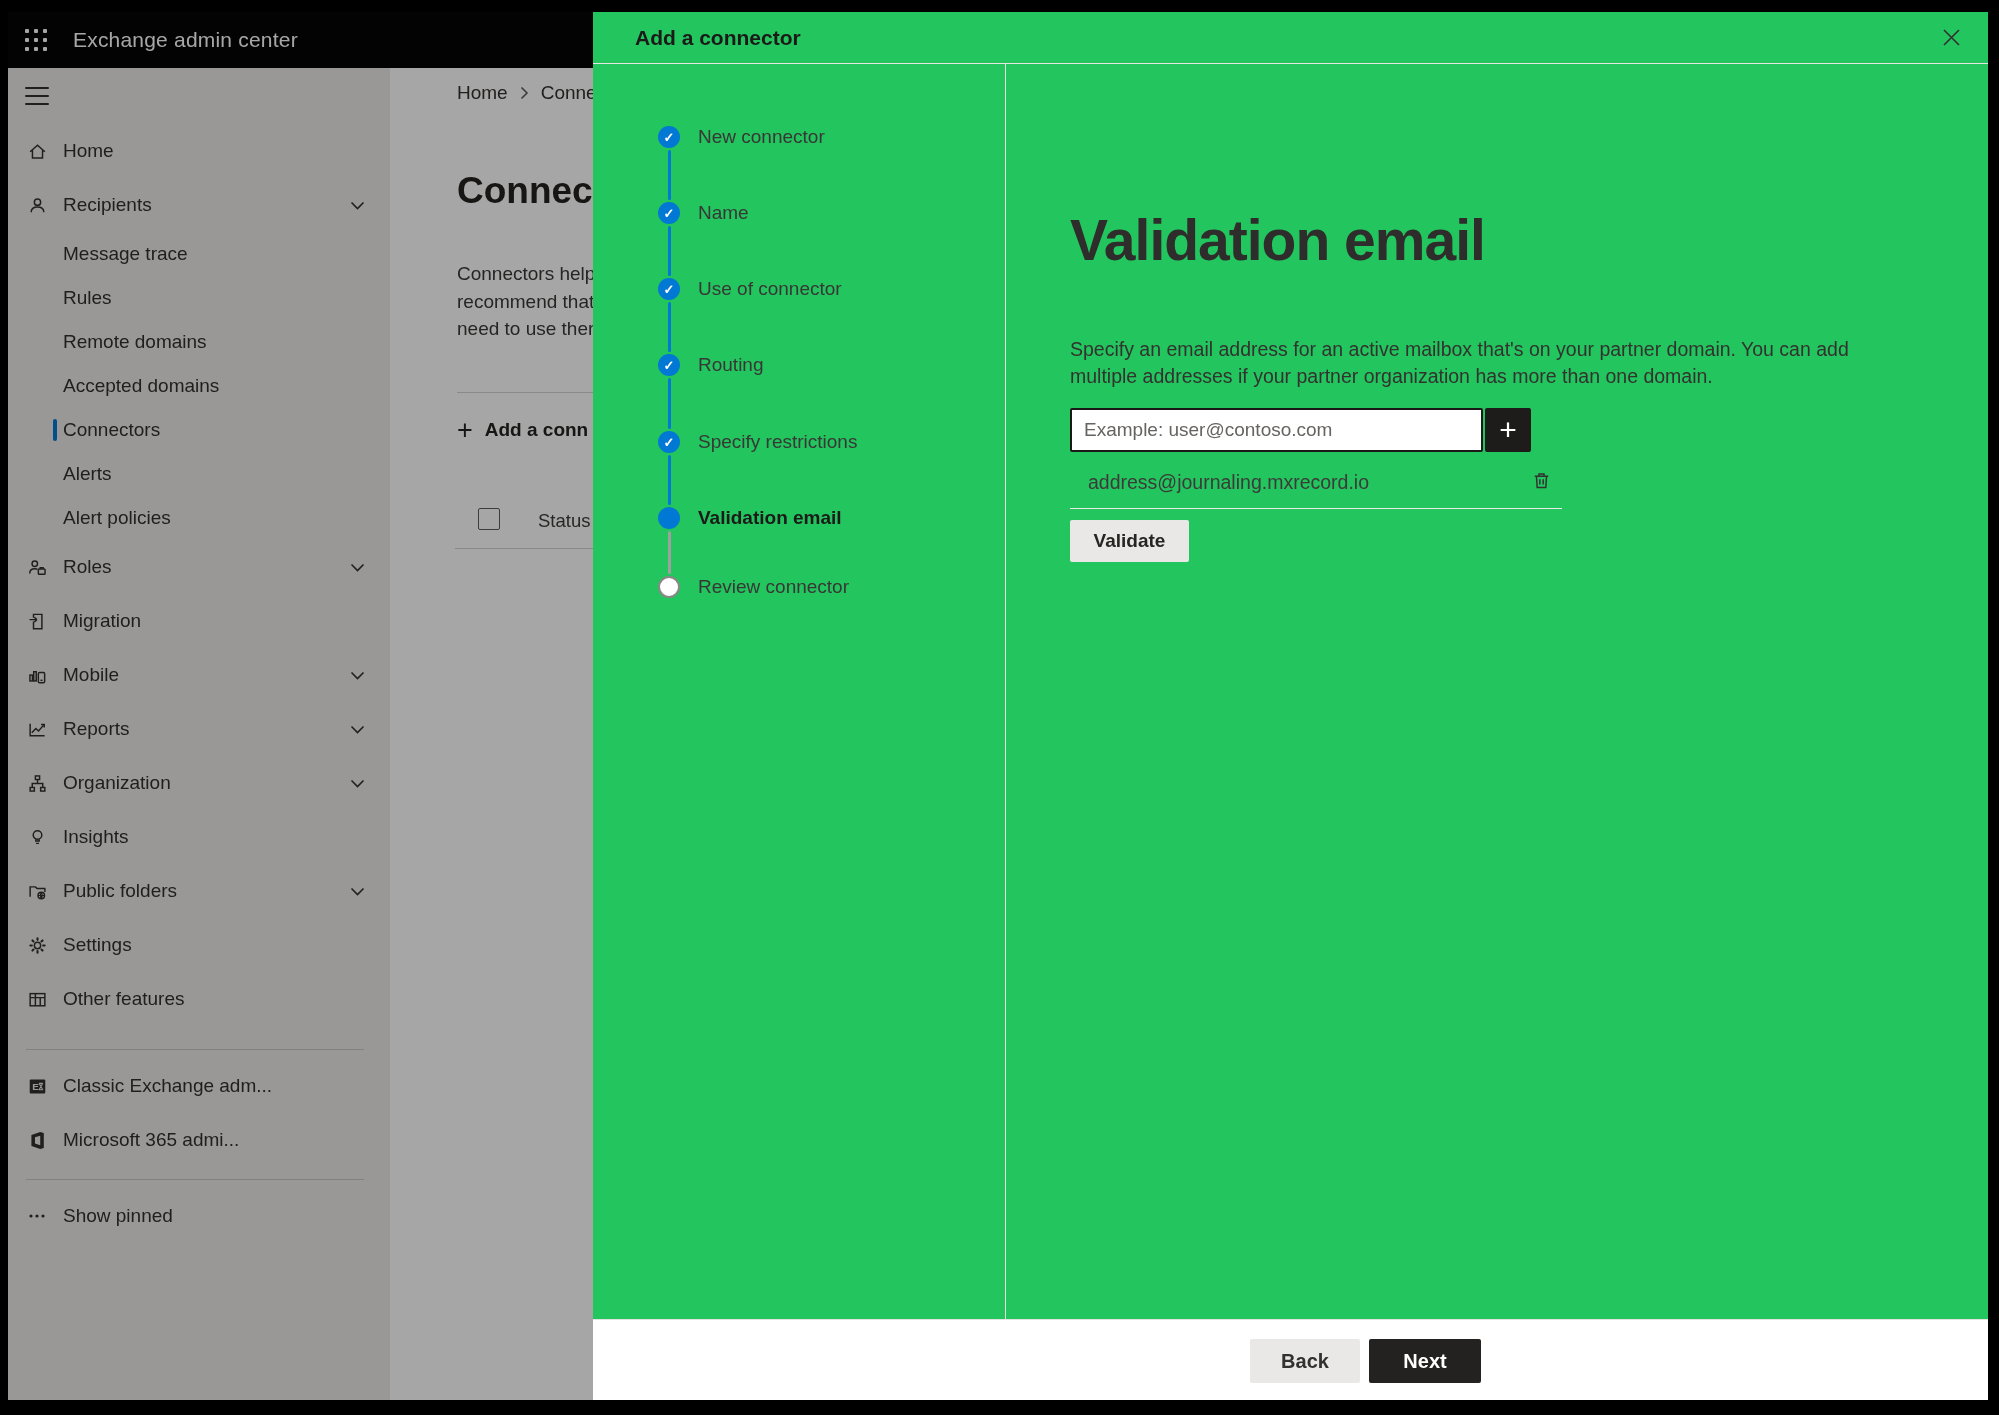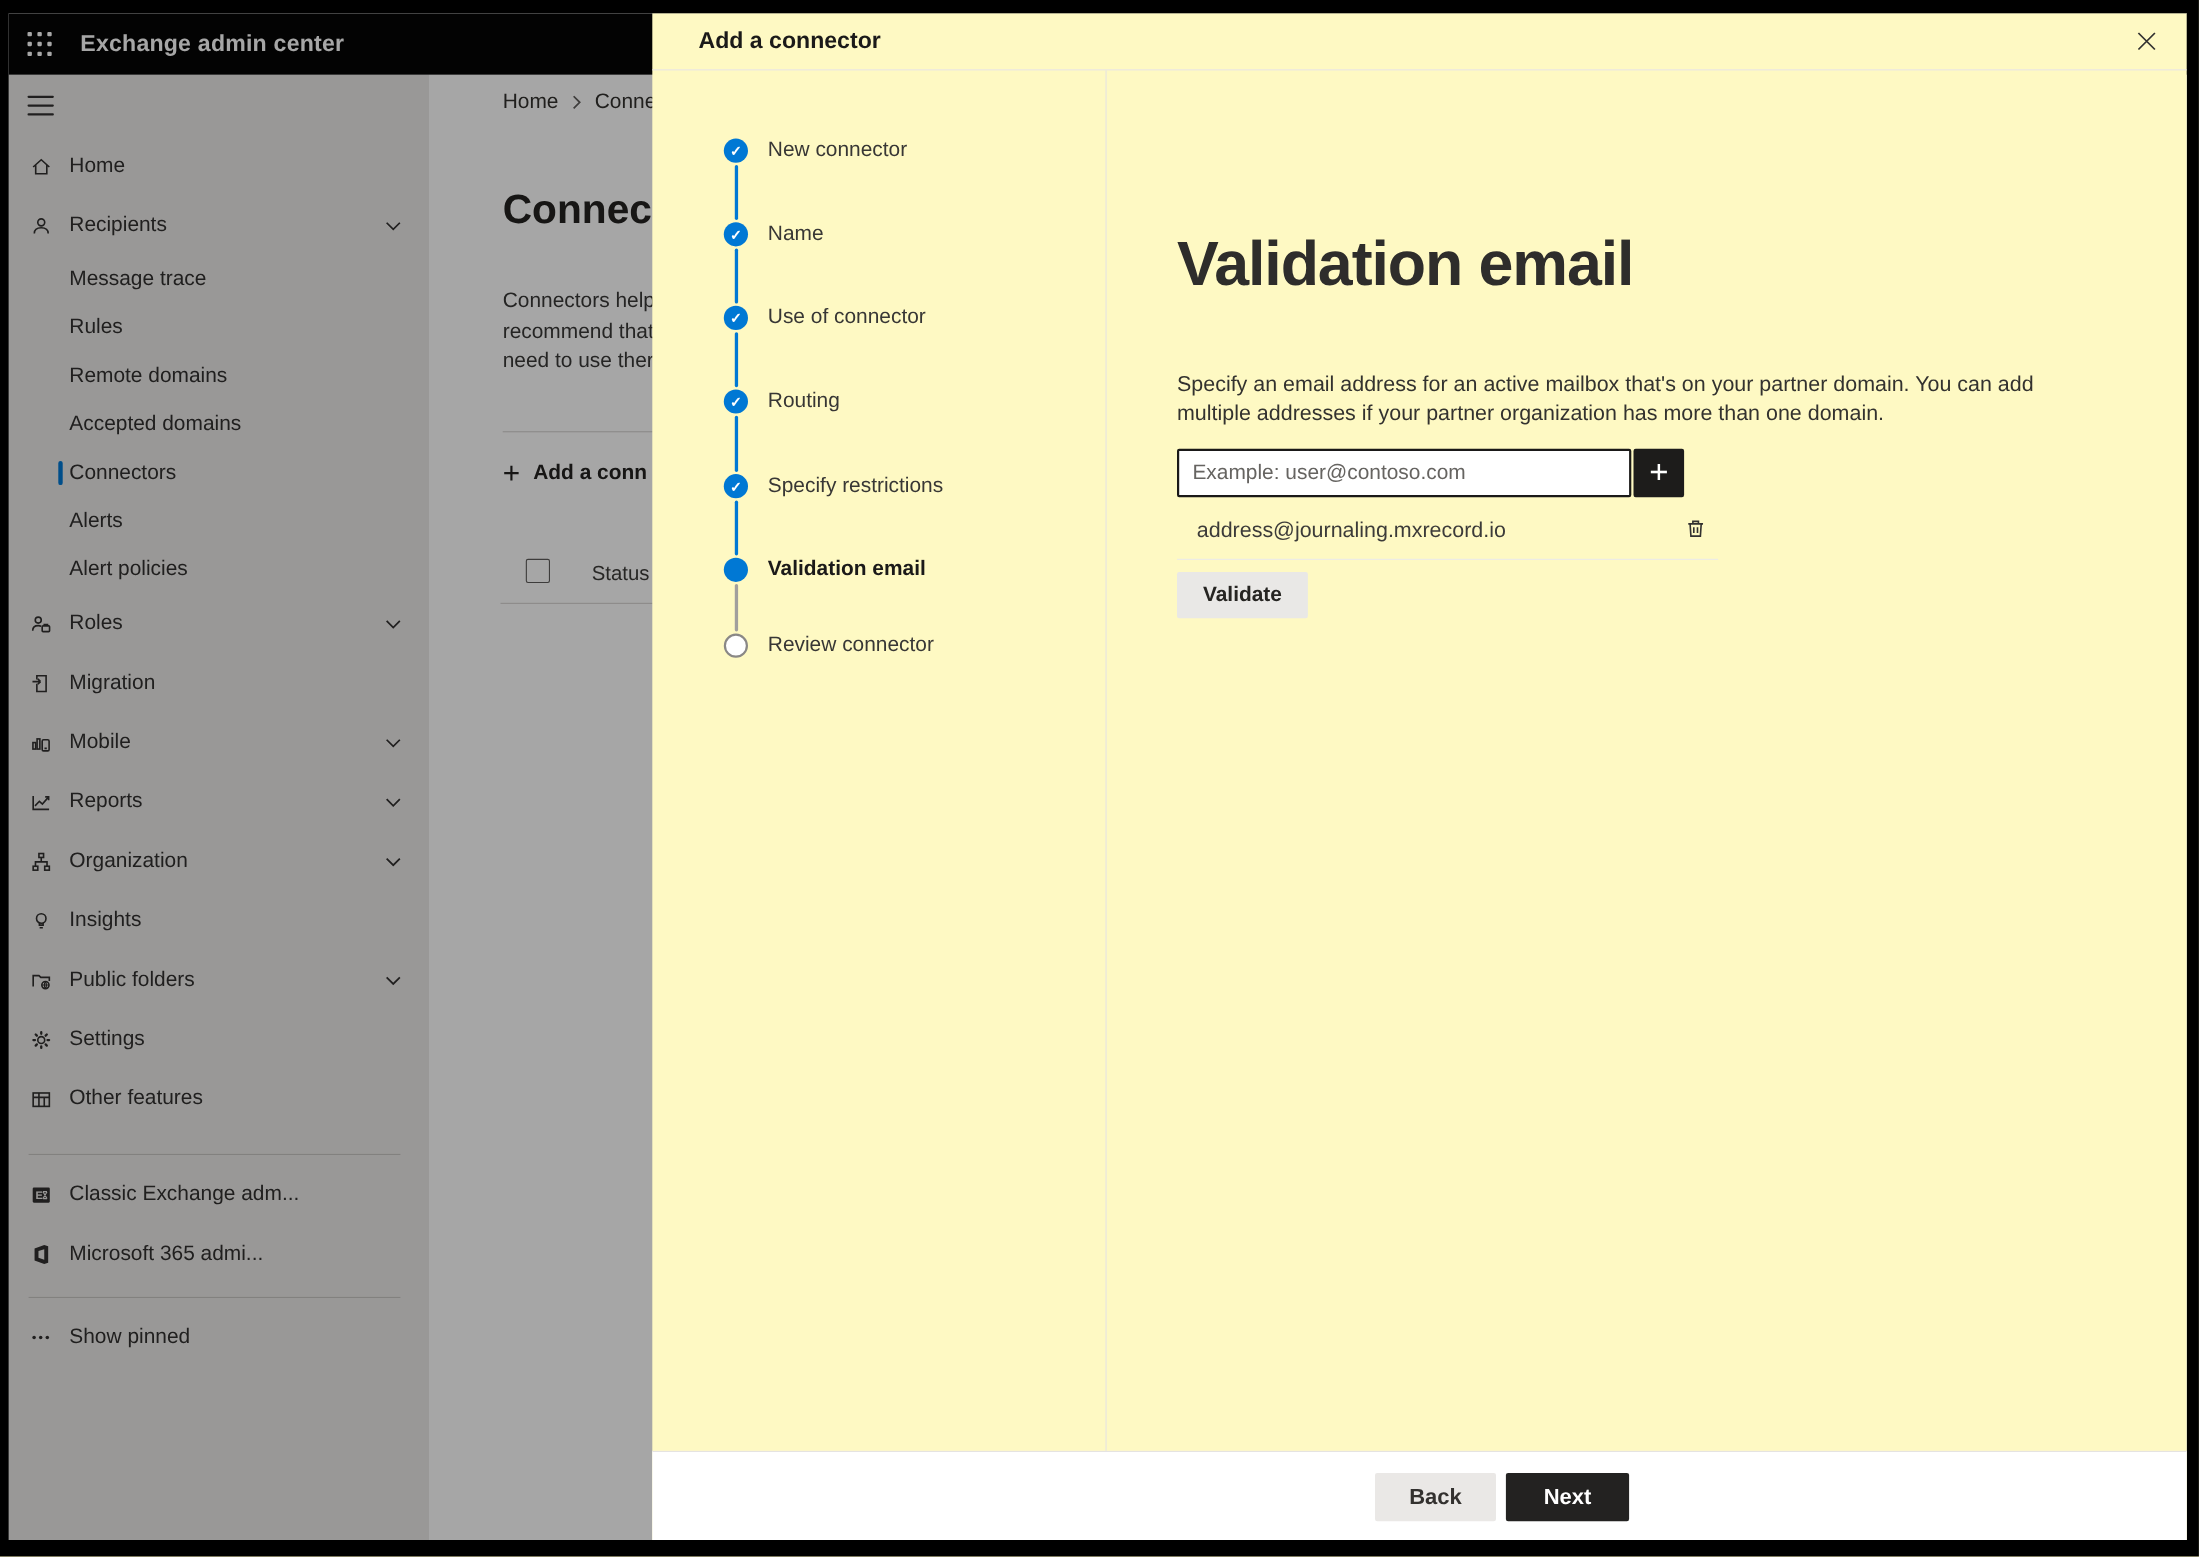--- a/index.html
+++ b/index.html
@@ -8,21 +8,21 @@
     font-family:"Liberation Sans",sans-serif;overflow:hidden;
     -webkit-font-smoothing:antialiased;
   }
   .screen{position:absolute;left:8px;top:12px;width:1980px;height:1388px;background:#fff;overflow:hidden;}
 
   
   .app-header{position:absolute;left:0;top:0;right:0;height:56px;background:#060606;display:flex;align-items:center;}
   .waffle{width:56px;height:56px;display:flex;align-items:center;justify-content:center;cursor:pointer;}
   .waffle-grid{display:grid;grid-template-columns:repeat(3,4px);grid-template-rows:repeat(3,4px);gap:5px;}
   .waffle-grid span{width:4px;height:4px;background:#fff;border-radius:1px;}
-  .app-title{color:#fff;font-size:21px;font-weight:700;margin-left:9px;letter-spacing:.2px;}
+  .app-title{color:#fff;font-size:21px;font-weight:400;margin-left:9px;letter-spacing:.2px;}
 
   
   .sidebar{position:absolute;left:0;top:56px;width:382px;bottom:0;background:#eceae8;overflow:hidden;}
   .burger-row{height:56px;display:flex;align-items:center;padding-left:17px;}
   .burger{width:24px;height:18px;display:flex;flex-direction:column;justify-content:space-between;cursor:pointer;}
   .burger span{height:2.2px;background:#323130;border-radius:1px;}
   .side-item{position:relative;display:flex;align-items:center;cursor:pointer;color:#323130;font-size:19px;}
   .side-item.top{height:54px;}
   .side-item.sub{height:44px;}
   .side-item .s-icon{position:absolute;left:17px;width:24px;height:24px;display:flex;align-items:center;justify-content:center;color:#323130;}
@@ -46,21 +46,21 @@
   .add-plus{font-size:27px;font-weight:300;color:#242321;margin-right:12px;line-height:28px;}
   .add-label{font-size:19px;font-weight:700;color:#242321;}
   .thead-check{position:absolute;left:88px;top:440px;width:20px;height:20px;border:1.5px solid #5f5d5b;border-radius:2px;background:transparent;cursor:pointer;}
   .thead-status{position:absolute;left:148px;top:442px;font-size:18.5px;color:#3d3c3a;cursor:pointer;}
   .thead-div{position:absolute;left:65px;top:480px;right:0;border-top:1px solid #d6d4d2;}
 
   
   .dim{position:absolute;inset:0;background:rgba(0,0,0,.35);z-index:50;}
 
   
-  .modal{position:absolute;left:585px;top:0;width:1395px;height:100%;background:#fef9c3;z-index:100;}
+  .modal{position:absolute;left:585px;top:0;width:1395px;height:100%;background:#22c55e;z-index:100;}
   .m-header{position:absolute;left:0;top:0;right:0;height:51px;border-bottom:1px solid #e8e6e4;}
   .m-title{position:absolute;left:42px;top:0;line-height:51px;font-size:21px;font-weight:700;color:#1b1a19;}
   .m-close{position:absolute;right:21px;top:9px;width:32px;height:32px;display:flex;align-items:center;justify-content:center;cursor:pointer;color:#323130;background:none;border:none;padding:0;}
 
   .wizard{position:absolute;left:0;top:52px;width:412px;bottom:80px;border-right:1px solid #e5e3e1;}
   .step{position:absolute;left:0;display:flex;align-items:center;height:22px;cursor:pointer;}
   .step .dot{position:absolute;left:65px;width:22px;height:22px;border-radius:50%;box-sizing:border-box;display:flex;align-items:center;justify-content:center;}
   .step.done .dot{background:#0078d4;color:#fff;font-size:13px;font-weight:700;}
   .step.active .dot{background:#0078d4;}
   .step.todo .dot{background:#fff;border:2px solid #8a8886;}

